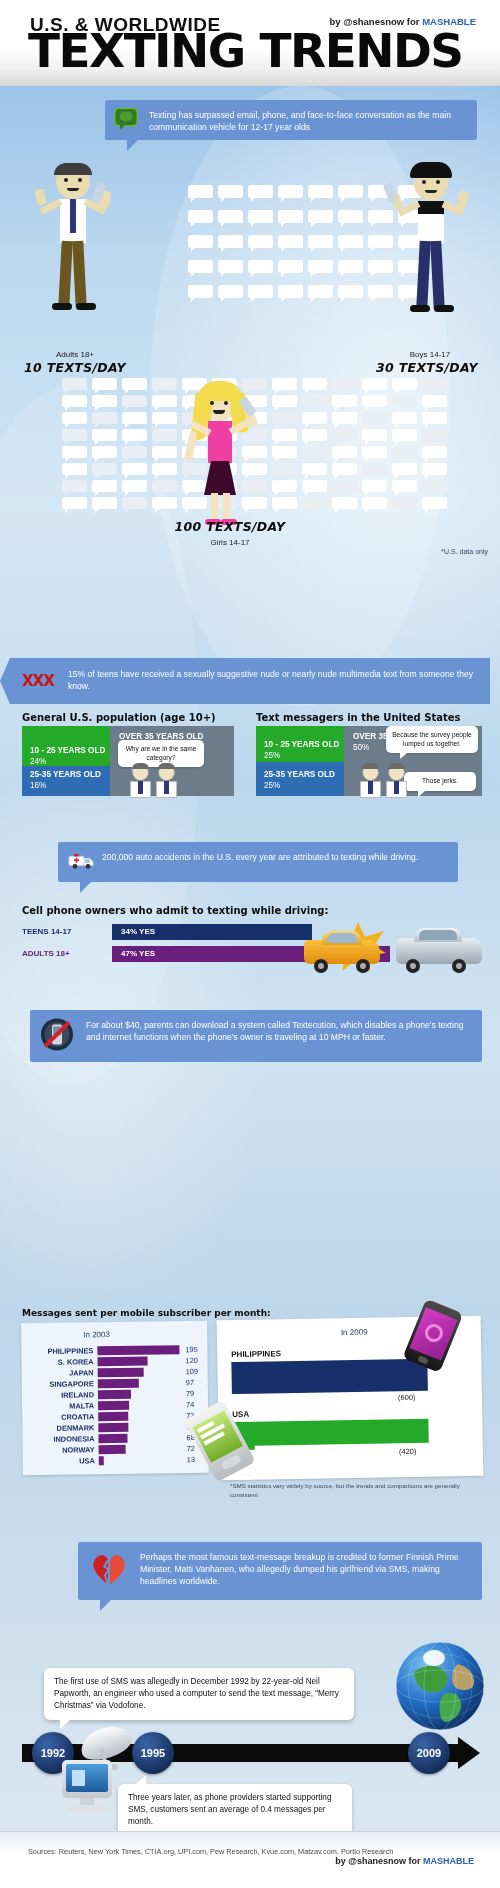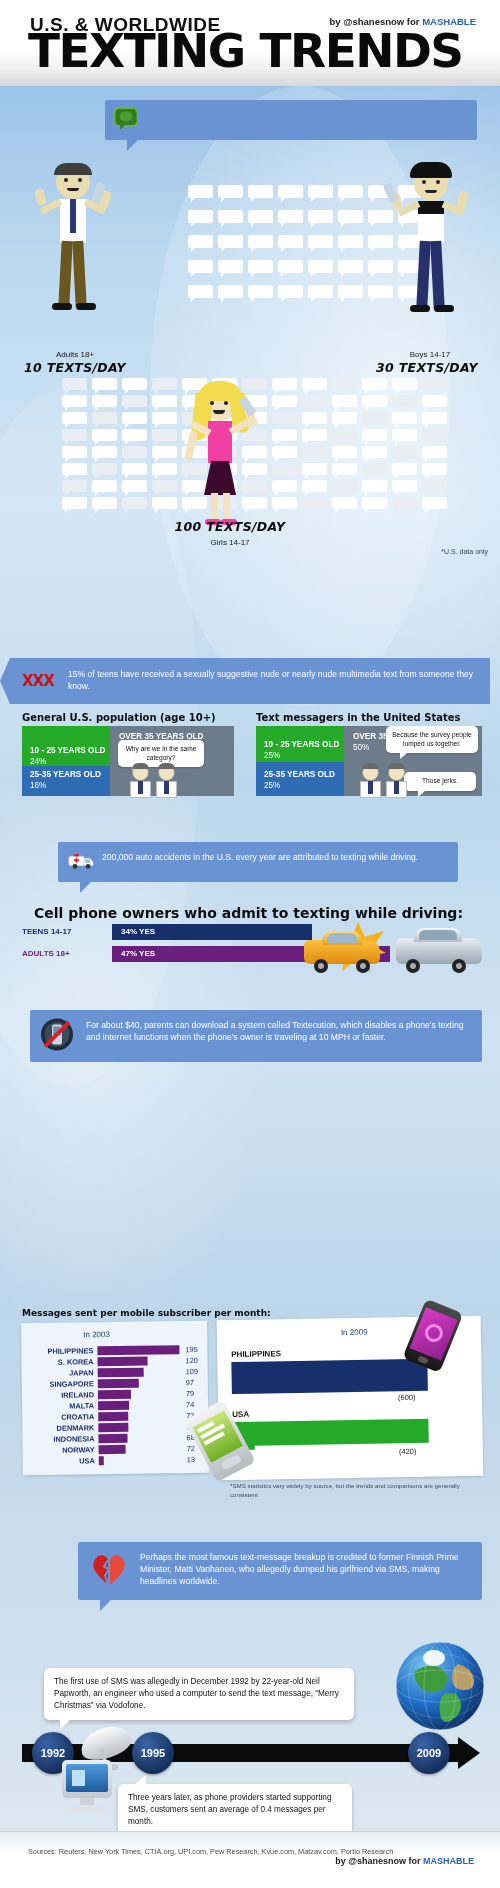--- a/index.html
+++ b/index.html
@@ -140,23 +140,22 @@
   }
 
   .pop-caption {
     position: absolute; left: 18px; top: 800px; width: 464px;
     text-align: center; font-size: 8.4px; line-height: 1.45; color: #121212;
   }
 
   
   .drive-title {
     position: absolute; left: 22px; top: 905px;
-    font-size: 14px; font-weight: bold; color: #0d0d0d;
+    font-size: 10px; font-weight: bold; color: #0d0d0d;
     font-family: "DejaVu Sans", sans-serif;
-    margin-left: 12px;
   }
   .drive-row { position: absolute; height: 16px; }
   .drive-lbl {
     position: absolute; right: 0; top: 3px;
     font-size: 8px; font-weight: bold; white-space: nowrap;
   }
   .drive-bar {
     position: absolute; height: 16px; color: #fff;
     font-size: 8px; font-weight: bold; padding: 3px 0 0 9px;
   }
@@ -264,20 +263,21 @@
 
   <div class="callout tail" style="left:105px; top:100px; width:372px; height:40px;">
     <div class="ico">
       <svg width="24" height="22" viewBox="0 0 24 22">
         <rect x="0" y="0" width="24" height="19" rx="5" fill="#6fb536"></rect>
         <rect x="1.5" y="1.5" width="21" height="16" rx="4" fill="#2f7d1e"></rect>
         <ellipse cx="12" cy="9" rx="6.5" ry="5" fill="#4f9c33"></ellipse>
         <polygon points="6,17 6,22 11,18" fill="#2f7d1e"></polygon>
       </svg>
     </div>
+    <span>Texting has surpassed email, phone, and face-to-face conversation as the main communication vehicle for 12-17 year olds</span>
   </div>
 
   <div class="bubblefield" id="field-top" style="left:188px; top:185px; width:240px; height:160px;">
       <div class="bub" style="left: 0px; top: 0px; width: 25px; height: 13px;"></div>
       <div class="bub" style="left: 30px; top: 0px; width: 25px; height: 13px;"></div>
       <div class="bub" style="left: 60px; top: 0px; width: 25px; height: 13px;"></div>
       <div class="bub" style="left: 90px; top: 0px; width: 25px; height: 13px;"></div>
       <div class="bub" style="left: 120px; top: 0px; width: 25px; height: 13px;"></div>
       <div class="bub" style="left: 150px; top: 0px; width: 25px; height: 13px;"></div>
       <div class="bub" style="left: 180px; top: 0px; width: 25px; height: 13px;"></div>

